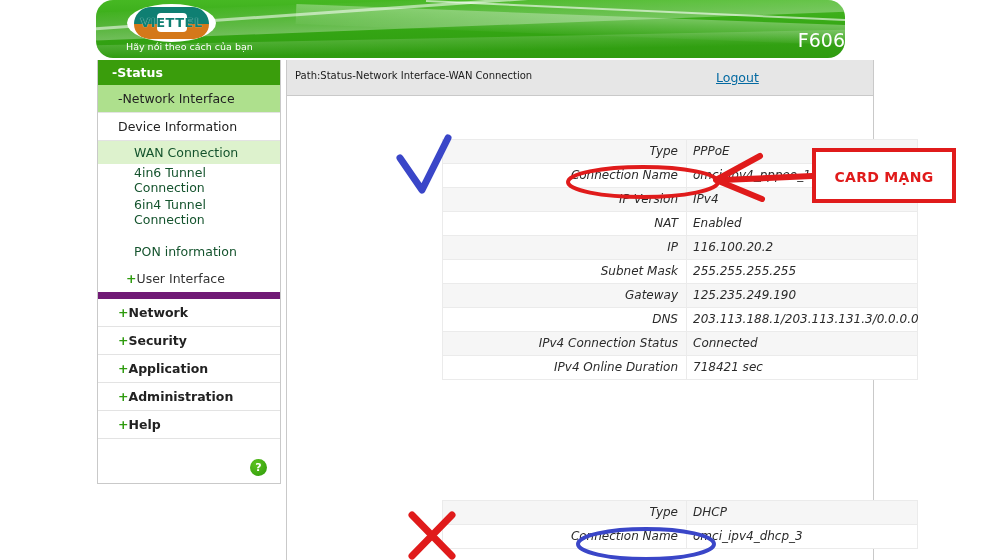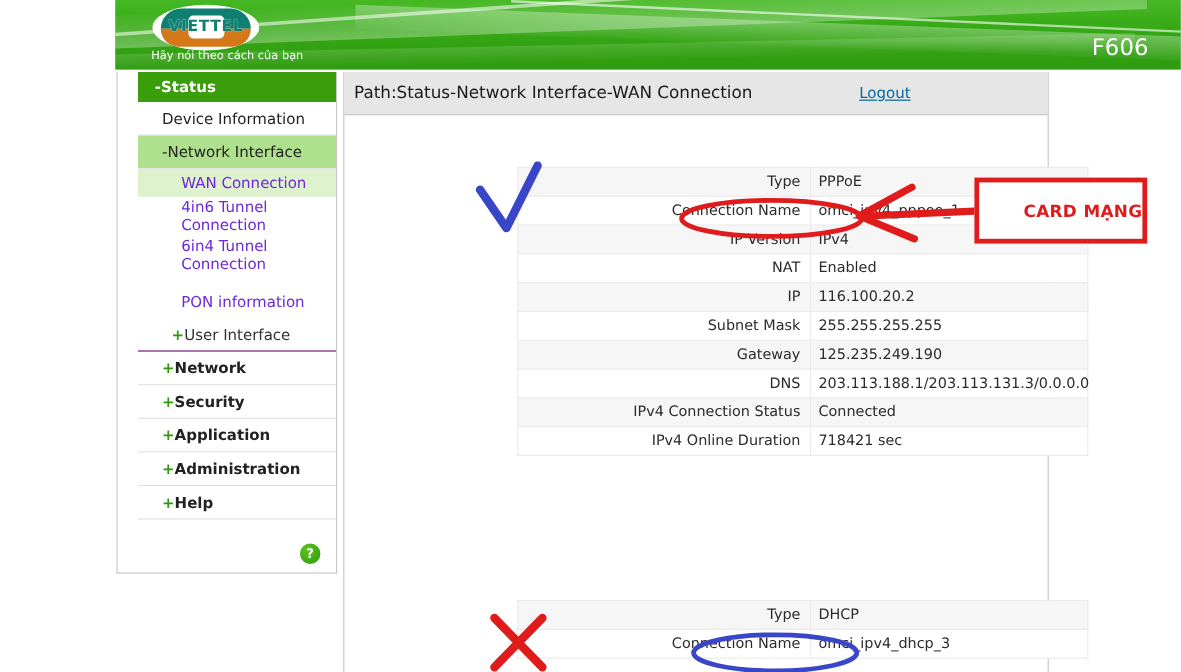--- a/index.html
+++ b/index.html
@@ -23,24 +23,25 @@
     left: 96px;
     top: 0;
     width: 779px;
     height: 560px;
   }
 
   
   #header {
     position: absolute;
     left: 0; top: 0;
-    width: 889px;
+    width: 749px;
     height: 58px;
     background: linear-gradient(180deg, #46b823 0%, #35a714 45%, #2f9b10 100%);
     overflow: hidden;
+    border-radius: 17px;
   }
   .swoosh {
     position: absolute;
     background: rgba(255,255,255,0.30);
     transform-origin: left center;
     pointer-events: none;
   }
   .sw1 {
     left: -40px; top: 30px; width: 900px; height: 3px;
     transform: rotate(-4.0deg);
@@ -119,38 +120,37 @@
   #tagline {
     position: absolute;
     left: 30px;
     top: 41px;
     font-size: 9.5px;
     color: #ffffff;
     white-space: nowrap;
   }
   #model {
     position: absolute;
-    right: 28px;
+    right: 0;
     top: 29px;
     font-size: 19px;
     color: #ffffff;
     font-family: "DejaVu Sans", "Liberation Sans", sans-serif;
   }
 
   
   #sidebar {
     position: absolute;
     left: 1px;
     top: 60px;
     width: 184px;
     background: #ffffff;
     border: 1px solid #c9c9c9;
     border-top: none;
     box-sizing: border-box;
-    padding-left: 17px;
   }
   .menu-top {
     background: #3a9d0c;
     color: #ffffff;
     font-weight: bold;
     font-size: 12.5px;
     padding: 5px 0 5px 14px;
     box-sizing: border-box;
   }
   .menu-l1 {
@@ -166,37 +166,37 @@
   .menu-l1.plus .plus-sign {
     color: #2e9b0e;
     font-weight: bold;
   }
   .menu-l1.open {
     background: #aee08d;
   }
   .menu-l2 {
     padding: 4px 0 4px 36px;
     font-size: 12.5px;
-    color: #6d28d9;
+    color: #14532d;
     line-height: 15px;
   }
   .menu-l2.sel {
     background: #ddf2cd;
   }
   .menu-l2.sub {
     padding-left: 36px;
     padding-top: 1px;
     padding-bottom: 1px;
     width: 110px;
   }
   .menu-l3-label {
     padding: 6px 0 6px 28px;
     font-size: 12.5px;
     color: #333;
-    border-bottom: 1px solid #701a75;
+    border-bottom: 7px solid #701a75;
   }
   .menu-l3-label .plus-sign { color: #2e9b0e; font-weight: bold; }
   #sidebar-footer {
     height: 44px;
     position: relative;
   }
   #help-button {
     position: absolute;
     right: 13px;
     bottom: 7px;
@@ -227,40 +227,41 @@
   #pathbar {
     height: 35px;
     background: #e6e6e6;
     border-bottom: 1px solid #c9c9c9;
     position: relative;
   }
   #path-text {
     position: absolute;
     left: 8px;
     top: 10px;
-    font-size: 14px;
+    font-size: 10px;
     color: #1a1a1a;
   }
   #logout {
     position: absolute;
     left: 429px;
     top: 10px;
     font-size: 12.5px;
     color: #0369a1;
     text-decoration: underline;
     cursor: pointer;
   }
 
   
   .info-table {
     position: absolute;
-    left: 144px;
+    left: 155px;
     width: 461px;
     border-collapse: collapse;
     table-layout: fixed;
+    font-style: italic;
   }
   #table1 { top: 79px; }
   #table2 { top: 440px; }
   .info-table td {
     font-size: 12px;
     color: #2b2b2b;
     padding: 4px 6px;
     vertical-align: top;
     border: 1px solid #ebebeb;
     line-height: 15px;
@@ -292,21 +293,21 @@
     height: 55px;
     border: 4px solid #e01b1b;
     background: #ffffff;
     box-sizing: border-box;
   }
   #card-box-text {
     position: absolute;
     left: 0;
     top: 17px;
     width: 136px;
-    text-align: right;
+    text-align: center;
     font-size: 14px;
     font-weight: bold;
     color: #e01b1b;
     letter-spacing: 0.3px;
   }
 </style>
 </head>
 <body>
 
 <div id="page">
@@ -326,26 +327,26 @@
         <div id="logo-word">VIETTEL</div>
       </div>
     </div>
     <div id="tagline">Hãy nói theo cách của bạn</div>
     <div id="model">F606</div>
   </div>
 
   <div id="sidebar">
     <div class="menu-top">-Status</div>
 
+    <div class="menu-l1 open">
+      <span>-Network Interface</span>
+    </div>
+
     <div class="menu-l1">
       <span>Device Information</span>
-    </div>
-
-    <div class="menu-l1 open">
-      <span>-Network Interface</span>
     </div>
 
     <div class="menu-l2 sel">
       <span>WAN Connection</span>
     </div>
 
     <div class="menu-l2 sub">
       <span>4in6 Tunnel Connection</span>
     </div>
 

